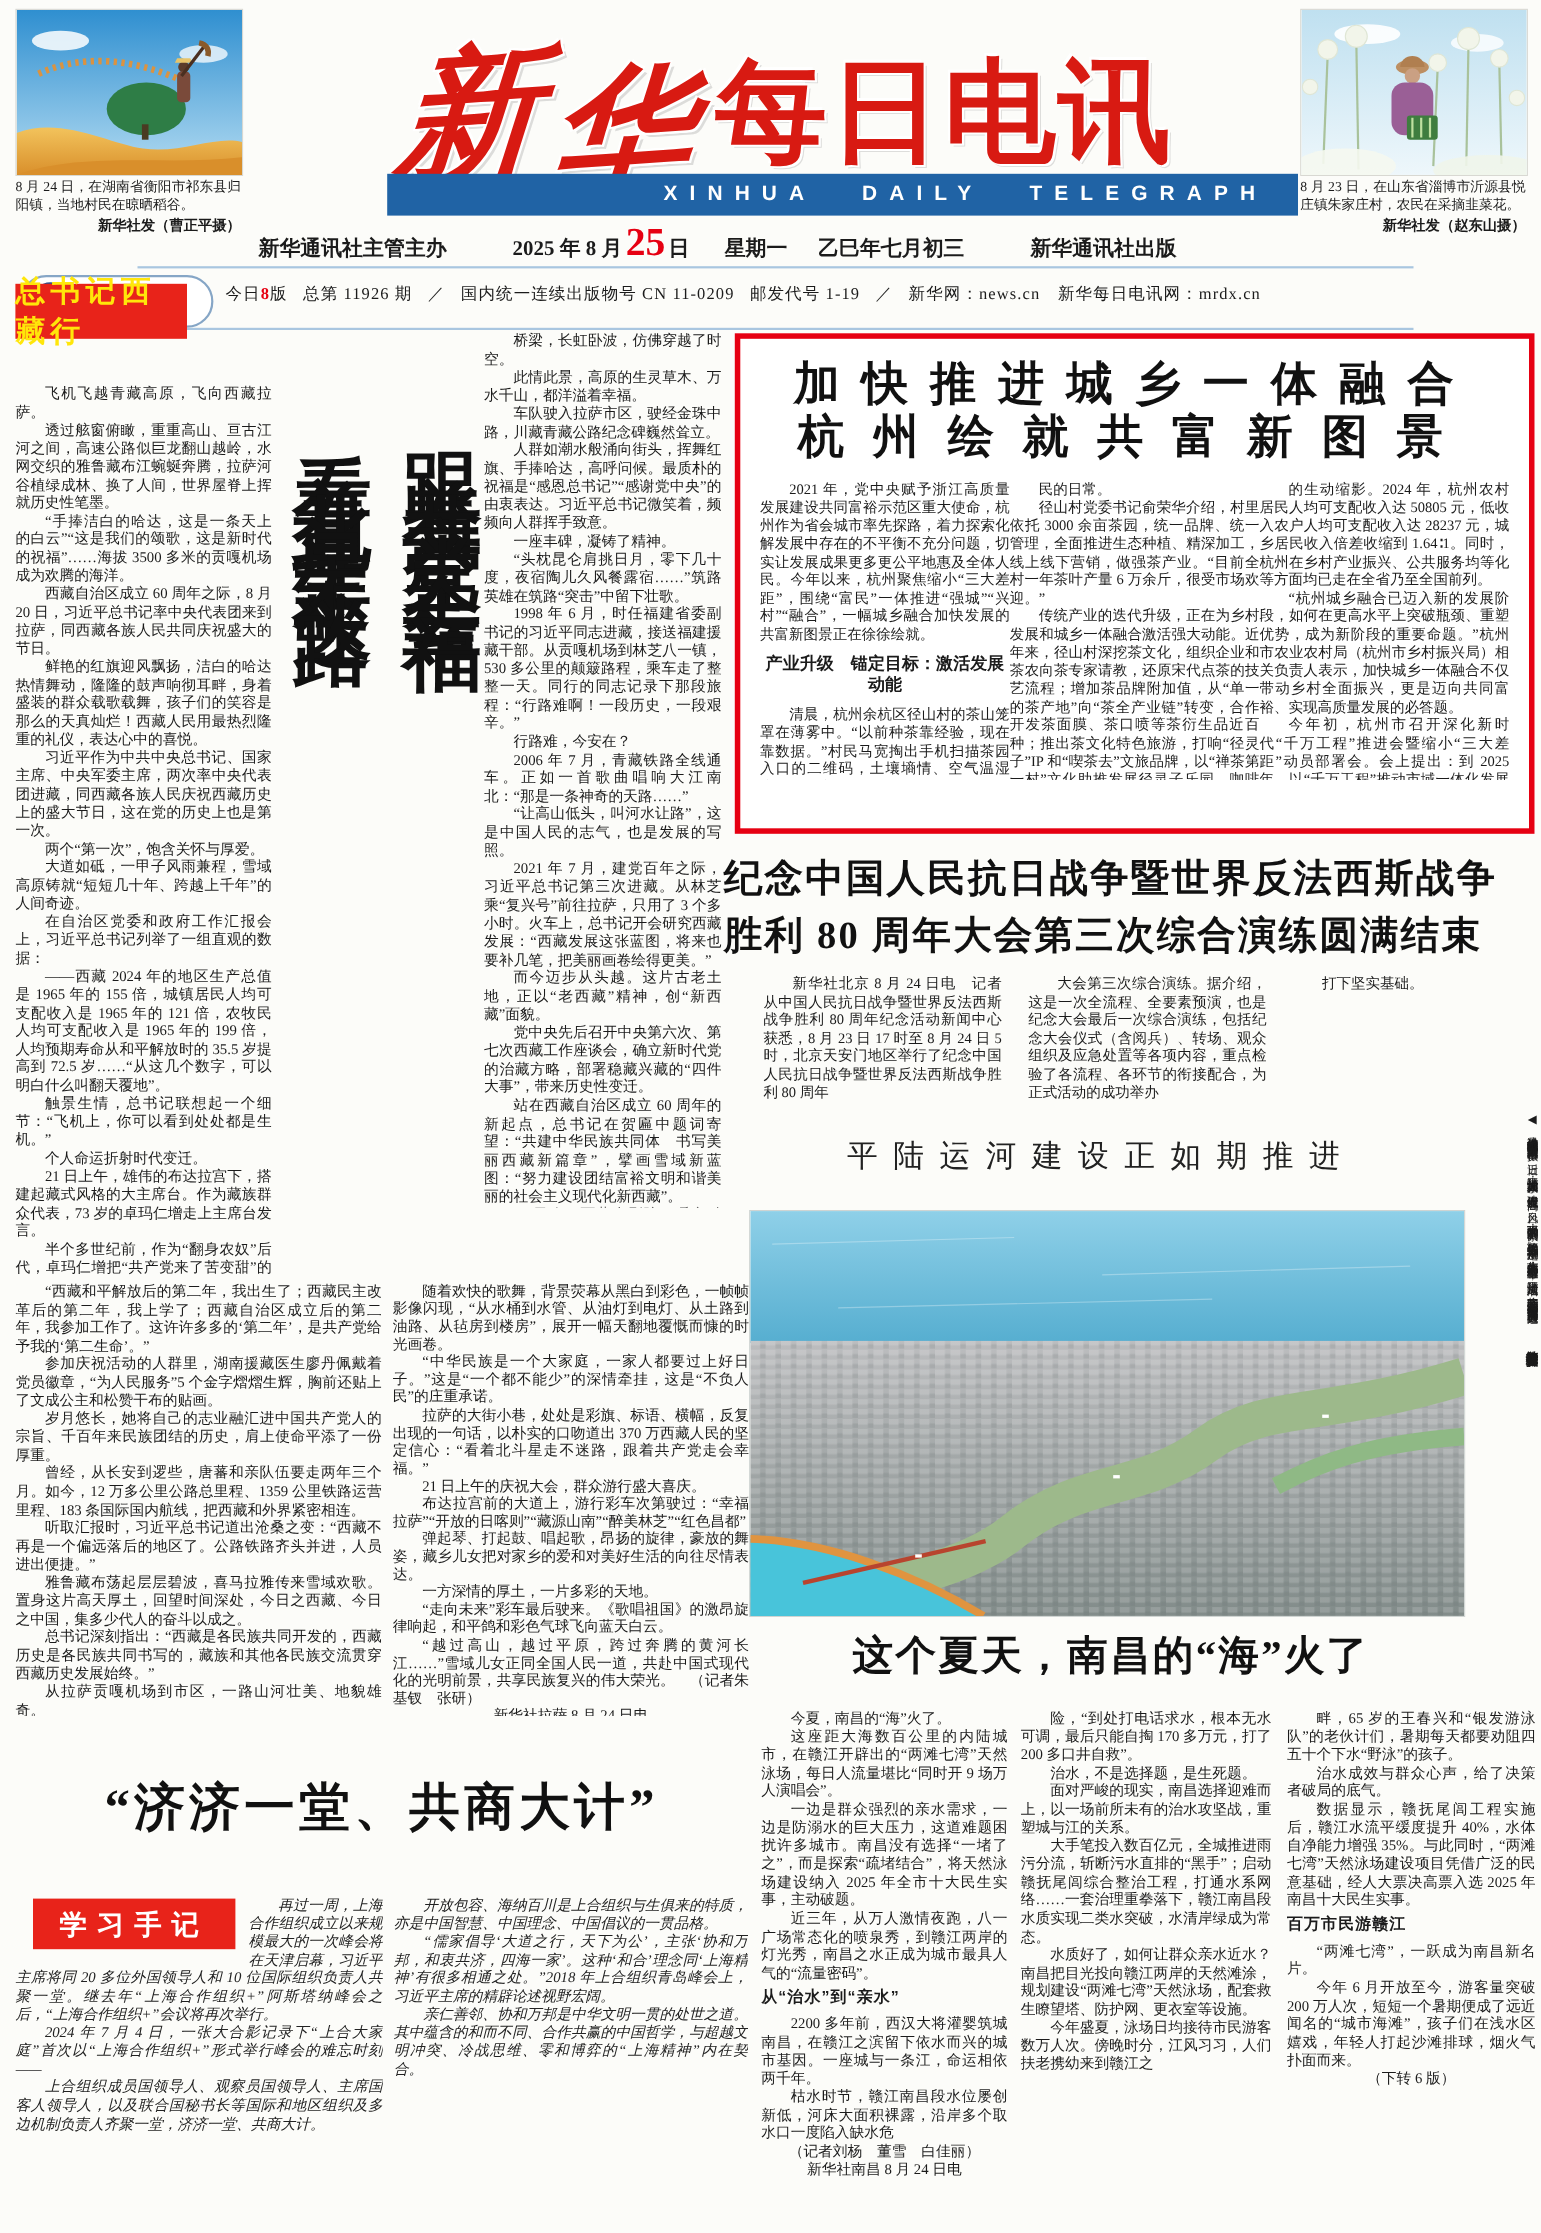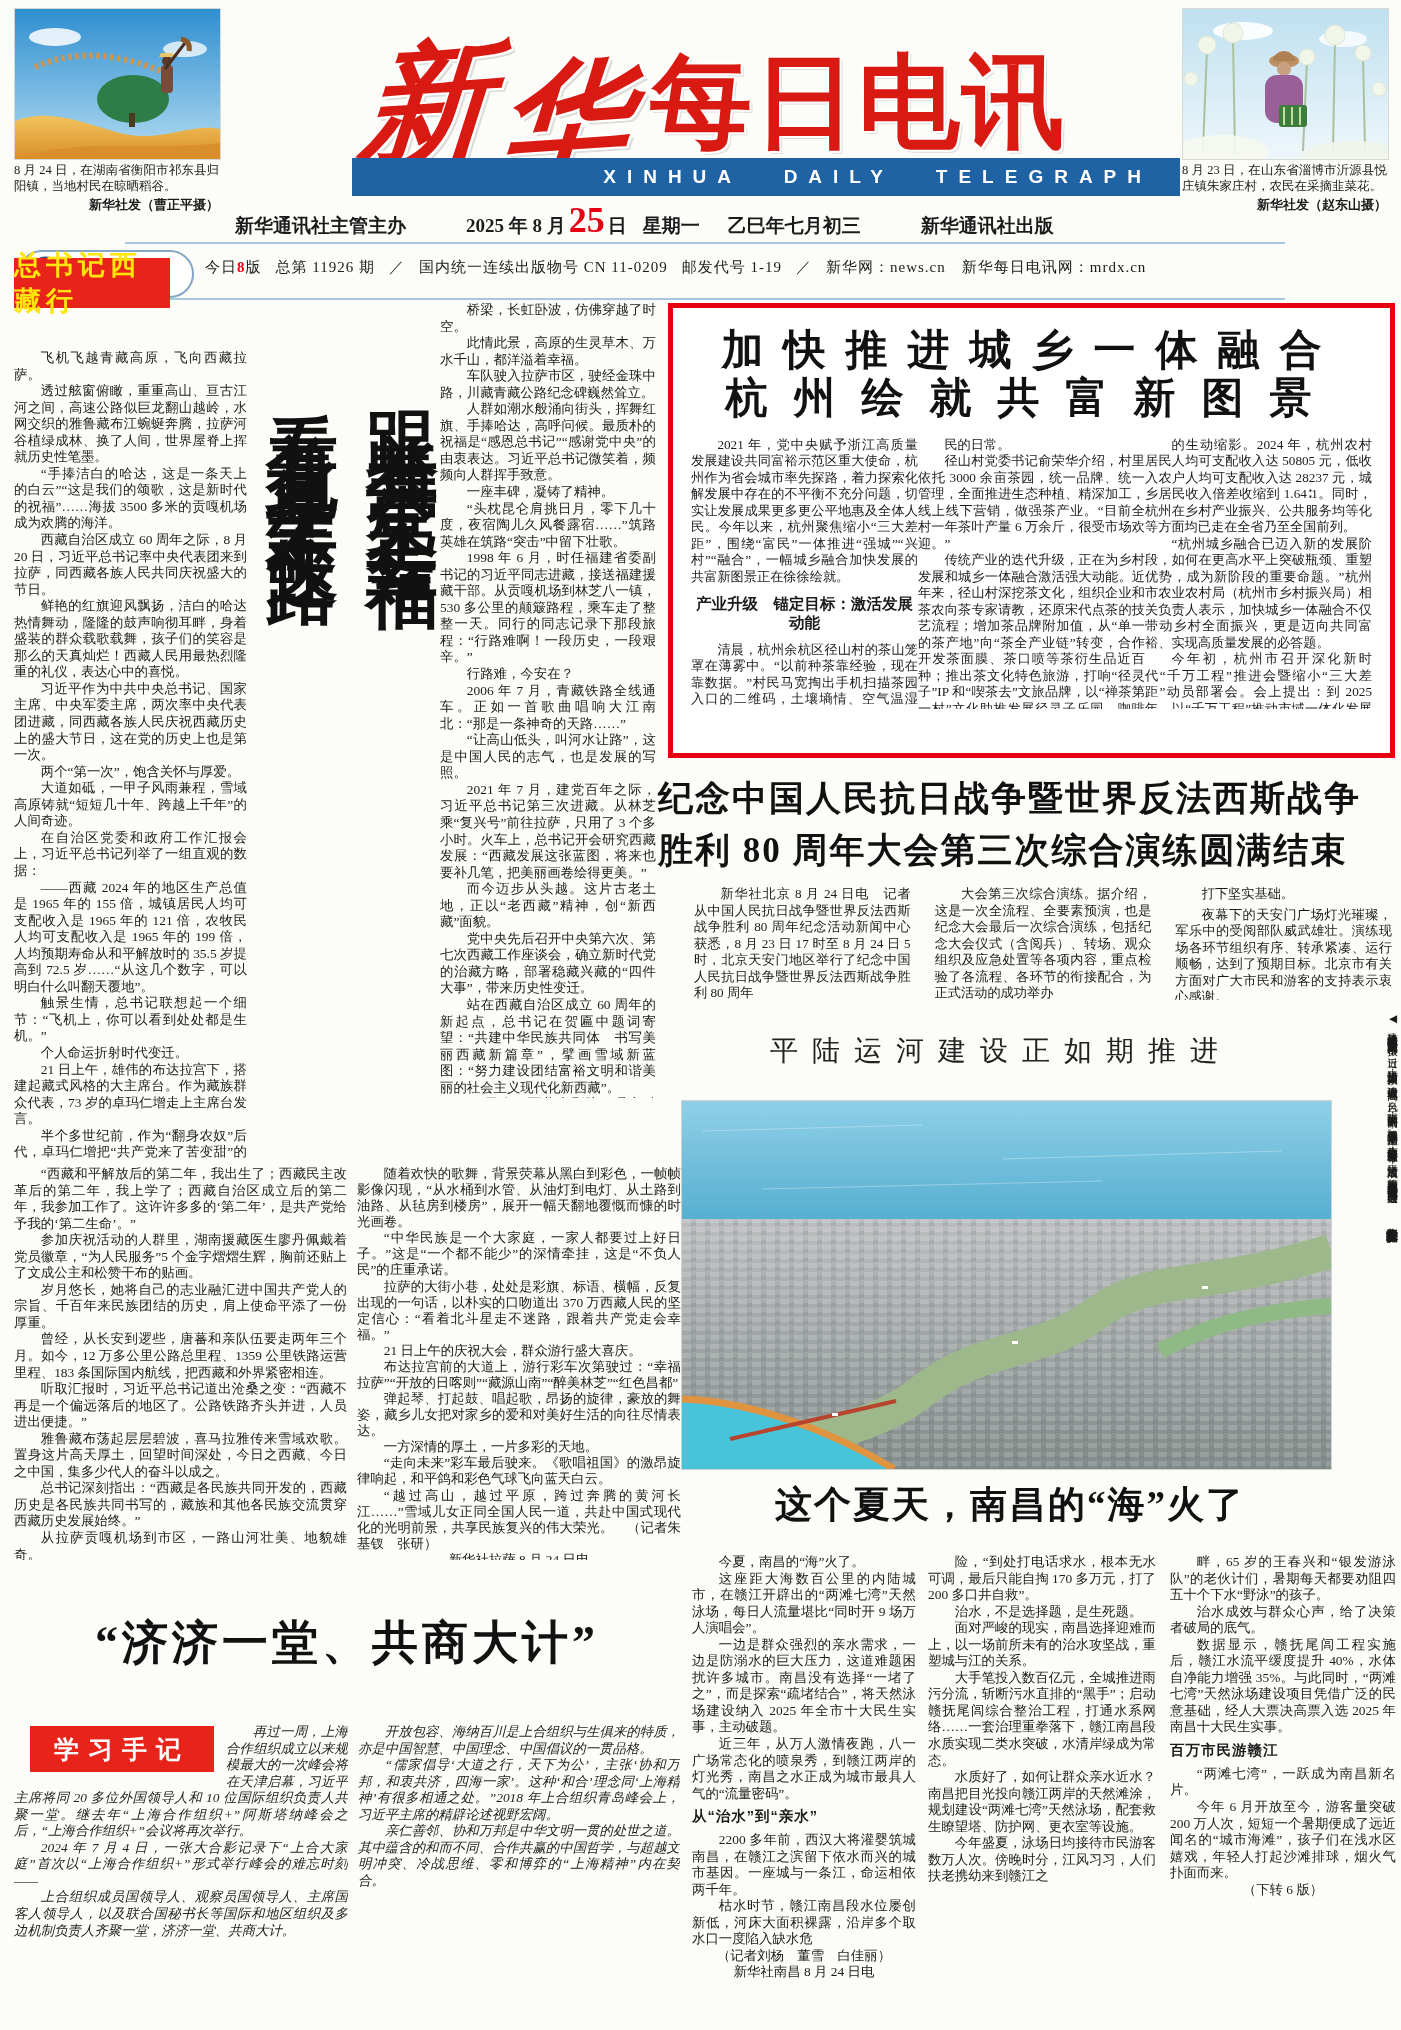--- a/index.html
+++ b/index.html
@@ -159,21 +159,21 @@
   <span class="brand-rest" style="left:650px;top:52px">每日电讯</span>
   <div class="bluebar">
     <span>XINHUA DAILY TELEGRAPH</span>
   </div>
 
   <div class="hline1">
     <span style="margin-right:60px">新华通讯社主管主办</span>
     <span>2025 年 8 月</span>
     <span class="day">25</span>
     <span>日</span>
-    <span style="margin-left:16px">星期一</span>
+    <span style="margin-left:32px">星期一</span>
     <span style="margin-left:28px">乙巳年七月初三</span>
     <span style="margin-left:60px">新华通讯社出版</span>
   </div>
 
   <div class="rule" style="top:242px"></div>
 
   <div class="pill">
     <svg width="40" height="40" viewBox="0 0 40 40" style="margin:2px 0 0 6px">
       <circle cx="20" cy="20" r="16" fill="#fff" stroke="#27508e" stroke-width="3"></circle>
       <path d="M20,8 L24,17 L21.5,17 L26,30 L14,30 L18.5,17 L16,17 Z" fill="#d62016"></path>
@@ -282,21 +282,20 @@
     <h2>胜利 80 周年大会第三次综合演练圆满结束</h2>
     <div class="cols">
       <div class="mcol">
           <p>新华社北京 8 月 24 日电　记者从中国人民抗日战争暨世界反法西斯战争胜利 80 周年纪念活动新闻中心获悉，8 月 23 日 17 时至 8 月 24 日 5 时，北京天安门地区举行了纪念中国人民抗日战争暨世界反法西斯战争胜利 80 周年</p>
         </div>
       <div class="mcol">
           <p>大会第三次综合演练。据介绍，这是一次全流程、全要素预演，也是纪念大会最后一次综合演练，包括纪念大会仪式（含阅兵）、转场、观众组织及应急处置等各项内容，重点检验了各流程、各环节的衔接配合，为正式活动的成功举办</p>
         </div>
       <div class="mcol">
           <p>打下坚实基础。</p>
-          <p>夜幕下的天安门广场灯光璀璨，军乐中的受阅部队威武雄壮。演练现场各环节组织有序、转承紧凑、运行顺畅，达到了预期目标。北京市有关方面对广大市民和游客的支持表示衷心感谢。</p>
         </div>
     </div>
   </div>
 
   <div id="canal-head">平陆运河建设正如期推进</div>
   <div id="canal-photo">
     <svg width="649" height="368" viewBox="0 0 649 368">
       <defs>
         <linearGradient id="gw" x1="0" y1="0" x2="0" y2="1">
           <stop offset="0" stop-color="#8fd0e8"></stop>

